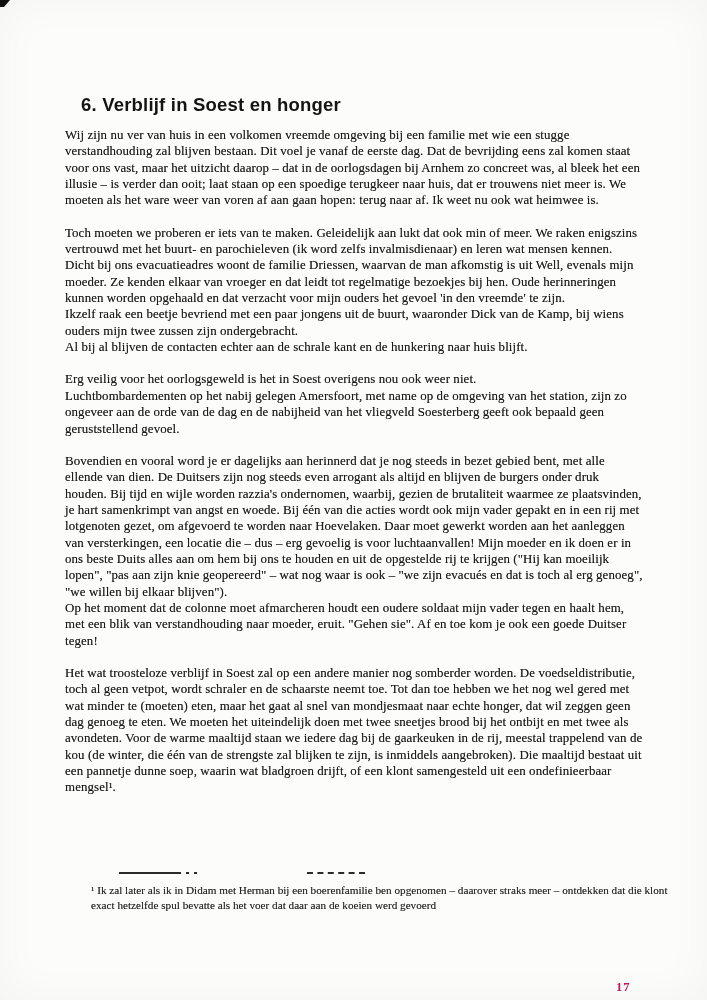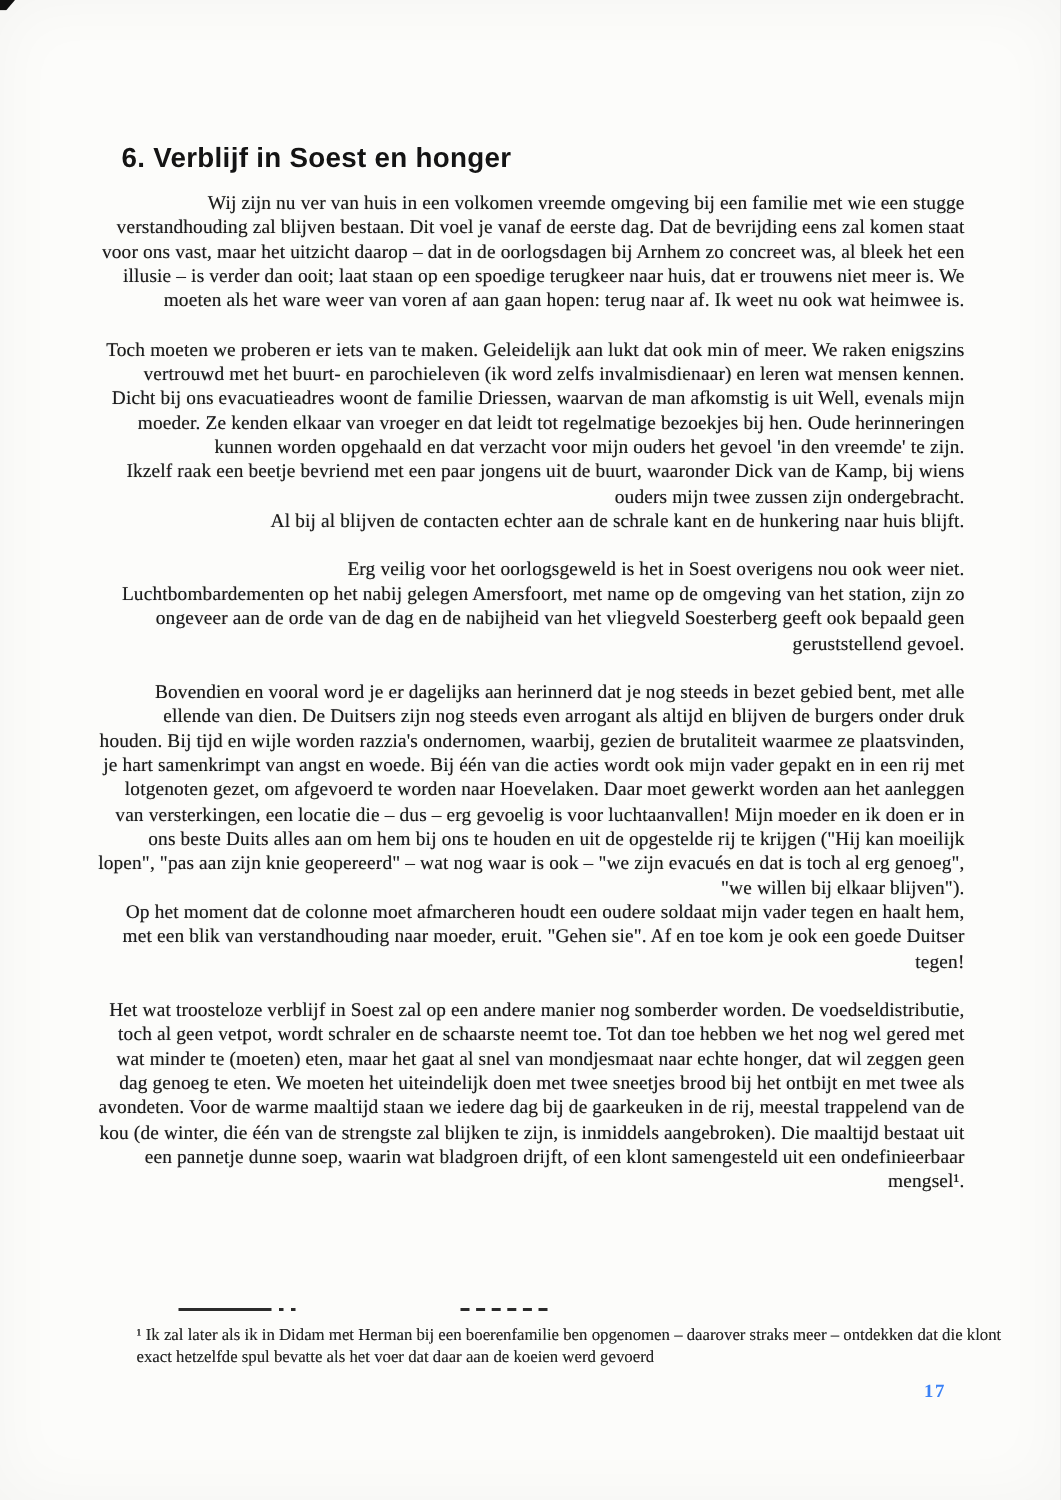--- a/index.html
+++ b/index.html
@@ -36,21 +36,20 @@
     left: 65px; top: 127px;
     width: 578px;
     font-size: 12.9px;
     line-height: 16.35px;
     letter-spacing: 0.1px;
     text-shadow: 0 0 0.45px rgba(20,20,20,0.55);
   }
   .paragraph {
     margin: 0 0 16px 0;
     white-space: pre-line;
-    text-align: right;
   }
   .footnote-block {
     position: absolute;
     left: 65px; top: 869px;
     width: 578px;
     margin-left: 26px;
   }
   .footnote-separator {
     display: flex;
     align-items: center;
@@ -77,25 +76,25 @@
   .footnote-text {
     margin-top: 6px;
     font-size: 11.2px;
     line-height: 14.6px;
     color: #262626;
     white-space: pre-line;
     text-shadow: 0 0 0.4px rgba(30,30,30,0.5);
   }
   .page-number {
     position: absolute;
-    left: 616px; top: 920px;
+    left: 616px; top: 980px;
     font-size: 12.5px;
     font-weight: bold;
     letter-spacing: 1px;
-    color: #3b82f6;
+    color: #be185d;
   }
 </style>
 </head>
 <body>
 
 <div class="page">
 
   <div class="corner-mark"></div>
 
   <h1 class="chapter-title">6. Verblijf in Soest en honger</h1>

